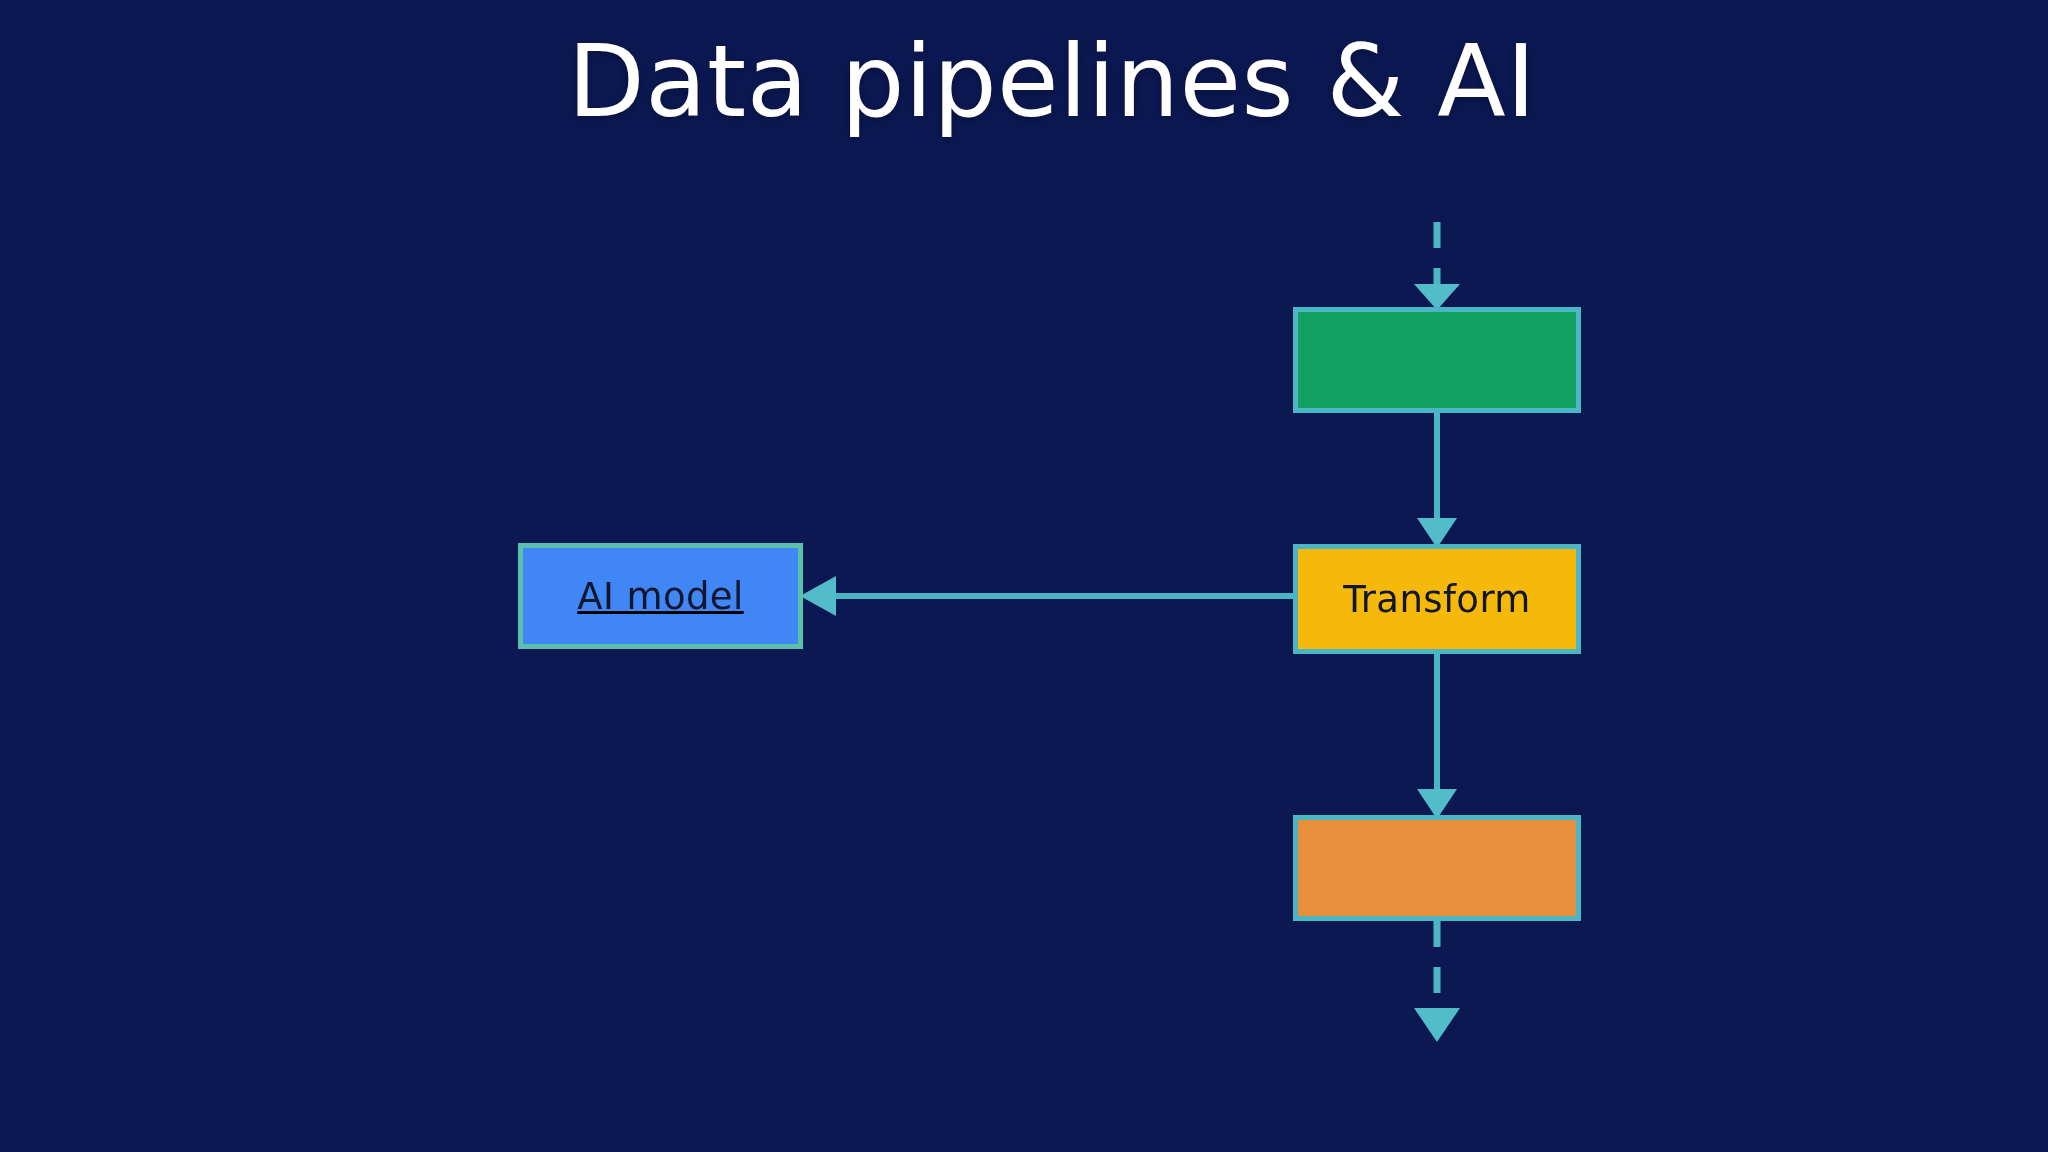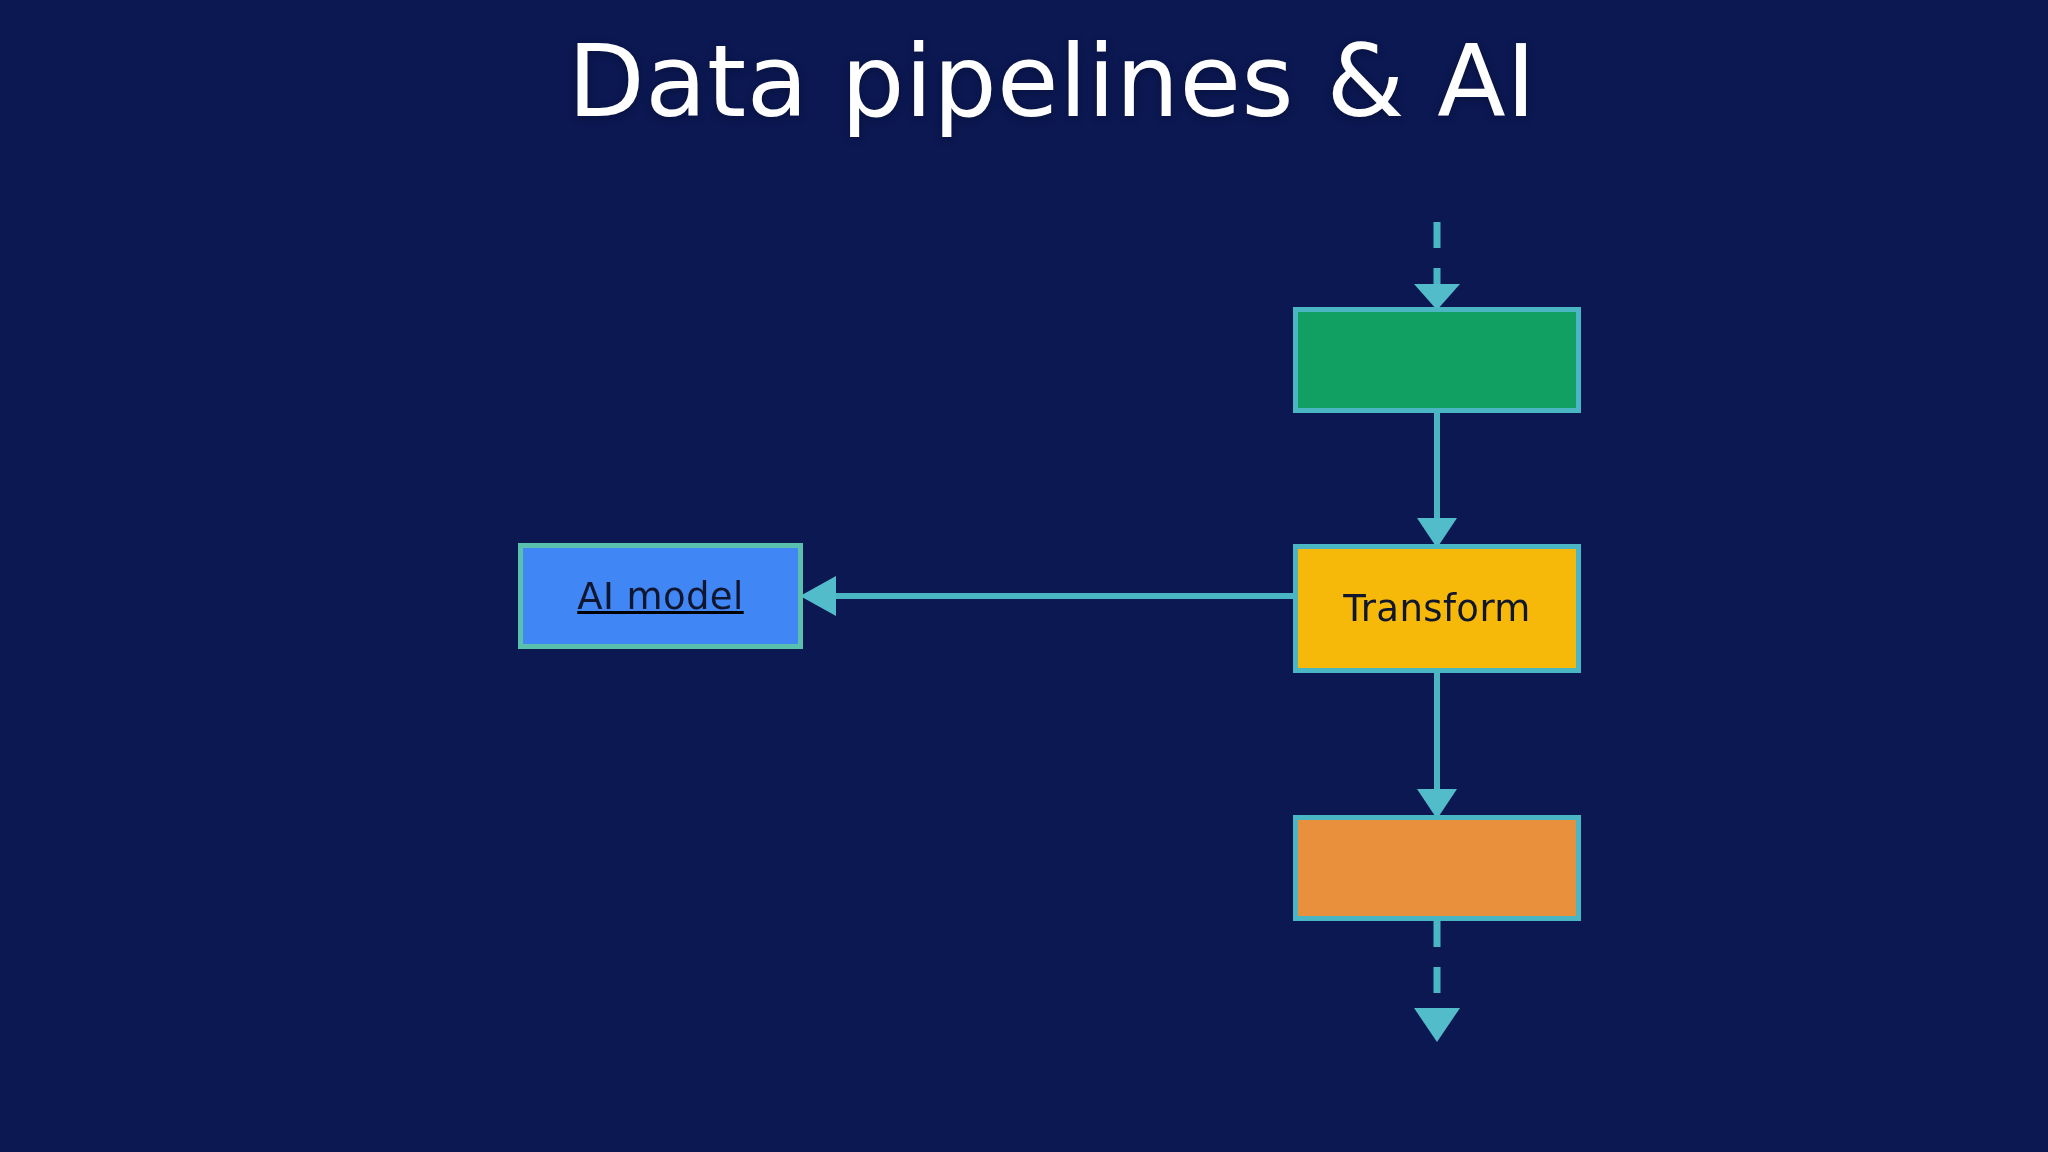--- a/index.html
+++ b/index.html
@@ -54,21 +54,21 @@
     left: 1293px;
     top: 307px;
     width: 288px;
     height: 106px;
     background: #11a061;
   }
   #node-transform {
     left: 1293px;
     top: 544px;
     width: 288px;
-    height: 129px;
+    height: 110px;
     background: #f6b909;
   }
   #node-sink {
     left: 1293px;
     top: 815px;
     width: 288px;
     height: 106px;
     background: #e8903c;
   }
   #node-ai-model {

